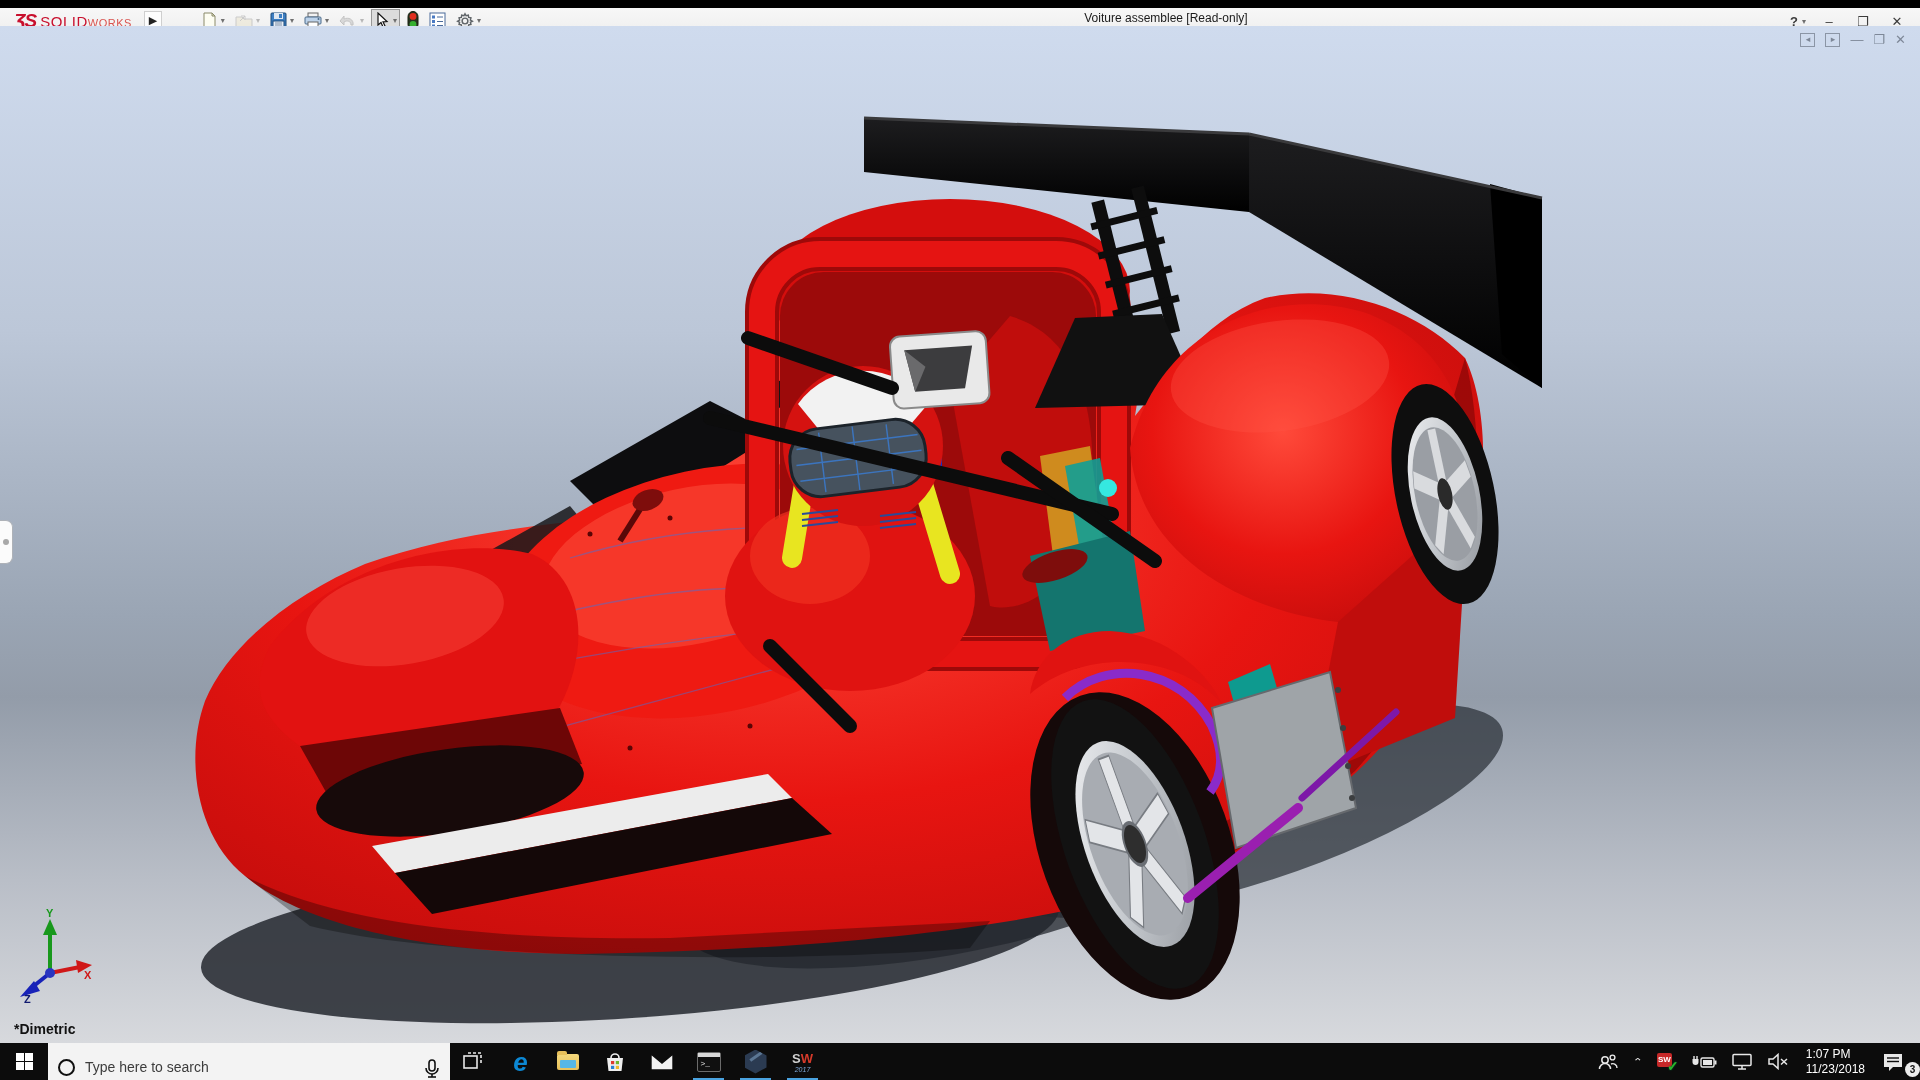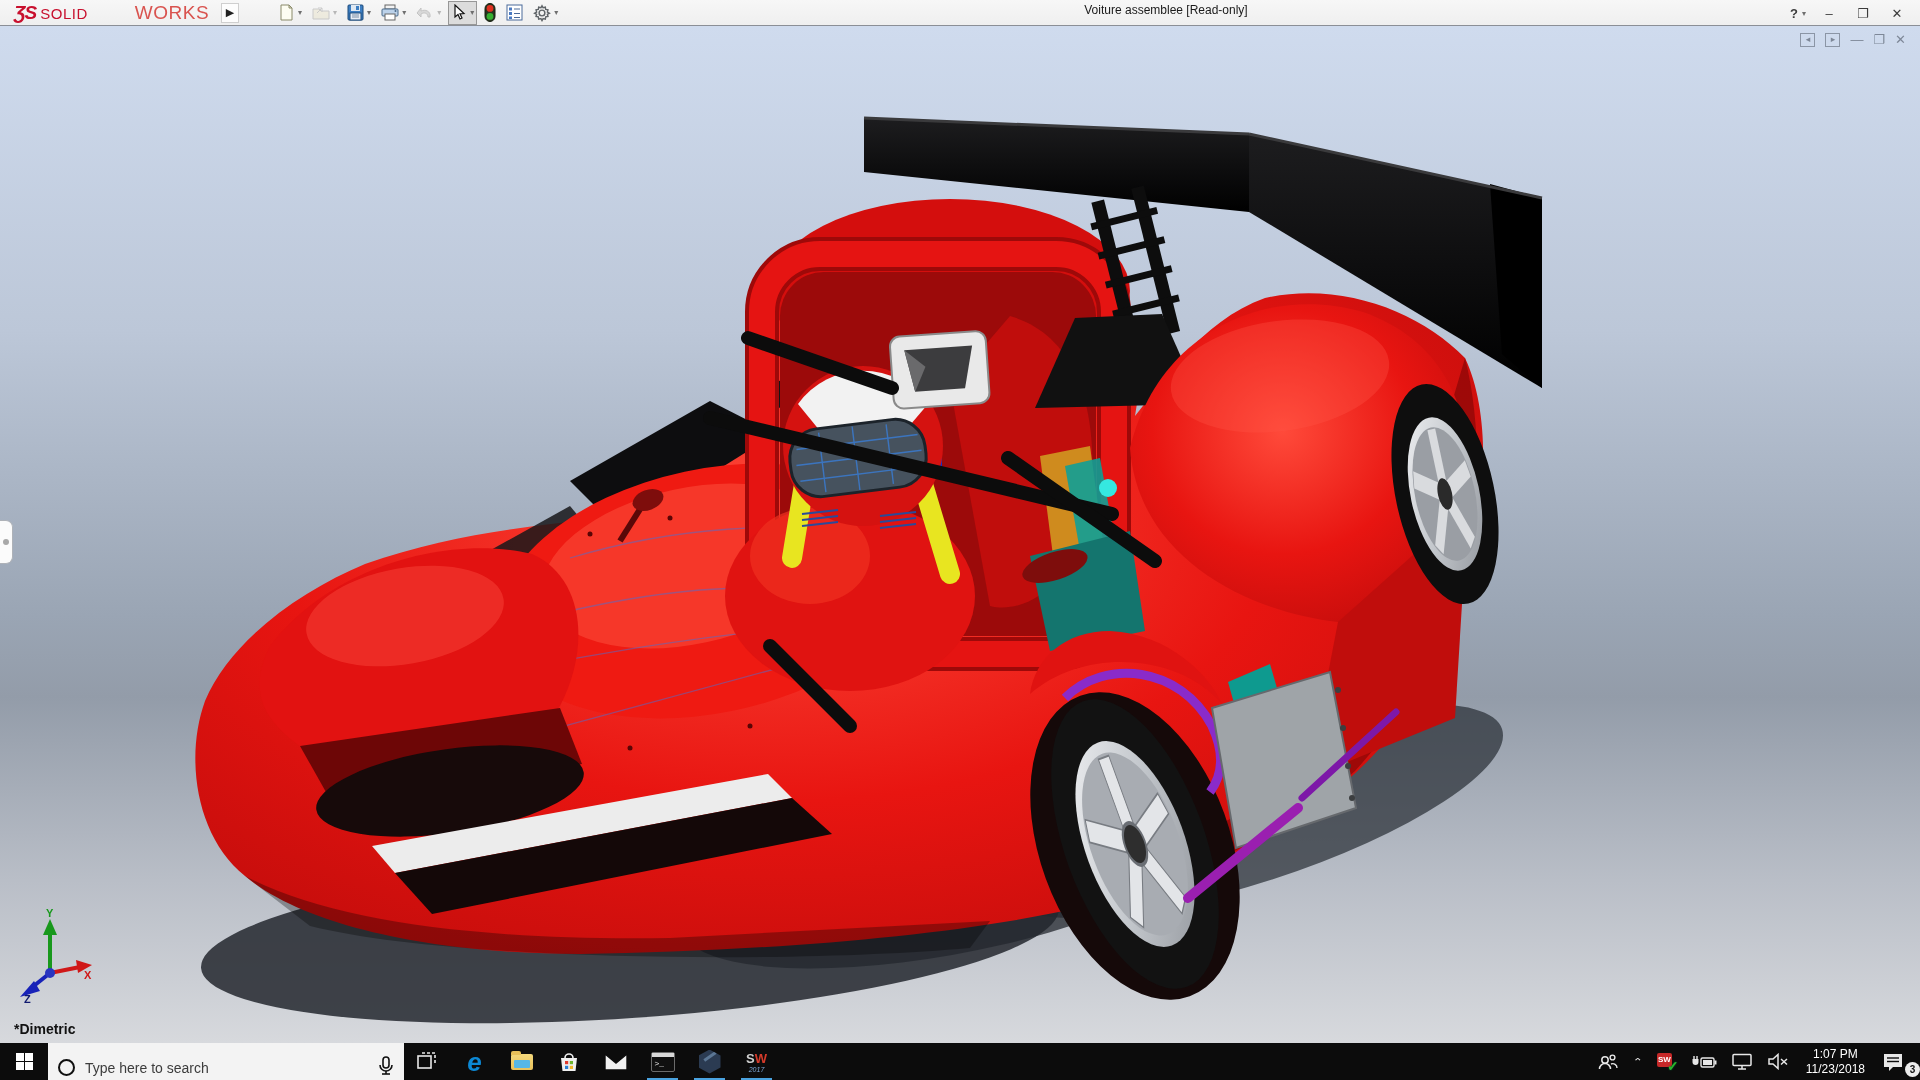--- a/index.html
+++ b/index.html
@@ -1,26 +1,26 @@
 <!DOCTYPE html>
 <html><head>
 <meta charset="utf-8">
 <style>
   * { margin:0; padding:0; box-sizing:border-box; }
   html,body { width:1920px; height:1080px; overflow:hidden;
     font-family:"Liberation Sans", sans-serif; background:#000; }
 
   
-  .titlebar { position:absolute; left:0; top:0; width:1920px; height:26px;
+  .titlebar { position:absolute; left:0; top:8px; width:1920px; height:26px;
     background:linear-gradient(#f7f7f7,#efefef); border-bottom:1px solid #8b8f96;
     display:flex; align-items:center; }
   .logo { display:flex; align-items:baseline; padding:0 10px 0 14px; cursor:default; }
   .logo .mark { color:#c8102e; font-size:19px; font-weight:bold; font-style:italic; letter-spacing:-1px; margin-right:4px;}
   .logo .bold { color:#c8102e; font-size:15px; font-weight:normal; letter-spacing:.5px;}
-  .logo .light{ color:#d9534f; font-size:19px; font-weight:normal; letter-spacing:.5px;margin-left:47px;}
+  .logo .light{ color:#d9534f; font-size:11px; font-weight:normal; letter-spacing:.5px;}
   .flyout { width:18px; height:20px; display:flex; align-items:center; justify-content:center;
     font-size:11px; color:#222; background:#fdfdfd; border:1px solid #cfcfcf; margin-left:2px; cursor:pointer;}
   .qtoolbar { display:flex; align-items:center; margin-left:34px; height:26px; }
   .tbtn { display:flex; align-items:center; height:24px; padding:0 2px; margin:0 2px; border:1px solid transparent; cursor:pointer;}
   .tbtn.active { background:#dcdcdc; border:1px solid #979797; }
   .tbtn.disabled { opacity:.45; cursor:default; }
   .tbtn svg { display:block; }
   .caret { font-size:8px; color:#6f6f6f; margin-left:3px; }
   .title-center { position:absolute; left:1166px; transform:translateX(-50%); top:0; height:20px;
     display:flex; align-items:center; font-size:12px; color:#1a1a1a; white-space:nowrap; }
@@ -43,30 +43,30 @@
   .car-stage { position:absolute; left:150px; top:60px; width:1450px; height:980px; pointer-events:none; }
   .view-label { position:absolute; left:14px; bottom:6px; font-size:14px; font-weight:bold; color:#111; }
   .triad { position:absolute; left:10px; bottom:40px; }
 
   
   .taskbar { position:absolute; left:0; top:1043px; width:1920px; height:37px; background:#0c0c0c;
     display:flex; align-items:stretch; }
   .tb-start { width:48px; display:flex; align-items:center; justify-content:center; cursor:pointer; }
   .winlogo { width:17px; height:17px; display:grid; grid-template-columns:8px 8px; grid-template-rows:8px 8px; gap:1px; }
   .winlogo div { background:#fff; }
-  .tb-search { width:356px; background:#f3f3f3; display:flex; align-items:flex-end; padding:4px 10px; gap:10px; cursor:text;}
+  .tb-search { width:402px; background:#f3f3f3; display:flex; align-items:flex-start; padding:16px 10px; gap:10px; cursor:text;}
   .cortana-ring { width:17px; height:17px; border:2.5px solid #101010; border-radius:50%; flex:none;}
   .tb-search input { border:none; outline:none; background:transparent; font-size:14px; color:#333; width:250px;
     font-family:"Liberation Sans",sans-serif;}
   .tb-search input::placeholder { color:#3c3c3c; opacity:1; }
   .tb-app { width:47px; display:flex; align-items:center; justify-content:center; position:relative; cursor:pointer;}
   .tb-app.running::after { content:""; position:absolute; left:8px; right:8px; bottom:0; height:2px; background:#4aa3e0;}
   .tray { margin-left:auto; display:flex; align-items:center; }
   .tray-item { height:37px; display:flex; align-items:center; justify-content:center; padding:0 7px; cursor:pointer; position:relative;}
-  .clock { display:flex; flex-direction:column; align-items:center; justify-content:center;
+  .clock { display:flex; flex-direction:column; align-items:flex-start; justify-content:center;
     color:#fff; font-size:12px; line-height:15px; padding:0 10px; cursor:pointer;}
   .badge { position:absolute; right:0px; bottom:3px; width:15px; height:15px; background:#ececec; color:#111;
     border-radius:50%; font-size:10px; display:flex; align-items:center; justify-content:center; font-weight:bold;}
   .hexagon { width:22px; height:24px; background:#2b3b52; clip-path:polygon(50% 0,100% 25%,100% 75%,50% 100%,0 75%,0 25%); position:relative;}
   .hexagon::after { content:""; position:absolute; left:4px; top:5px; width:14px; height:3px; background:#5b7694; transform:rotate(-35deg);}
   .edge-e { color:#0c88d4; font-size:26px; font-weight:bold; font-style:italic; line-height:1;}
   .folder { width:22px; height:16px; background:linear-gradient(#f4d87c,#e8c05a); border-radius:2px; position:relative; }
   .folder::before { content:""; position:absolute; left:0; top:-3px; width:10px; height:4px; background:#e8c05a; border-radius:2px 2px 0 0;}
   .folder::after { content:""; position:absolute; left:3px; top:6px; width:16px; height:8px; background:#56b7e6; border-radius:1px;}
   .sw-ico { display:flex; flex-direction:column; align-items:center; line-height:1; }

